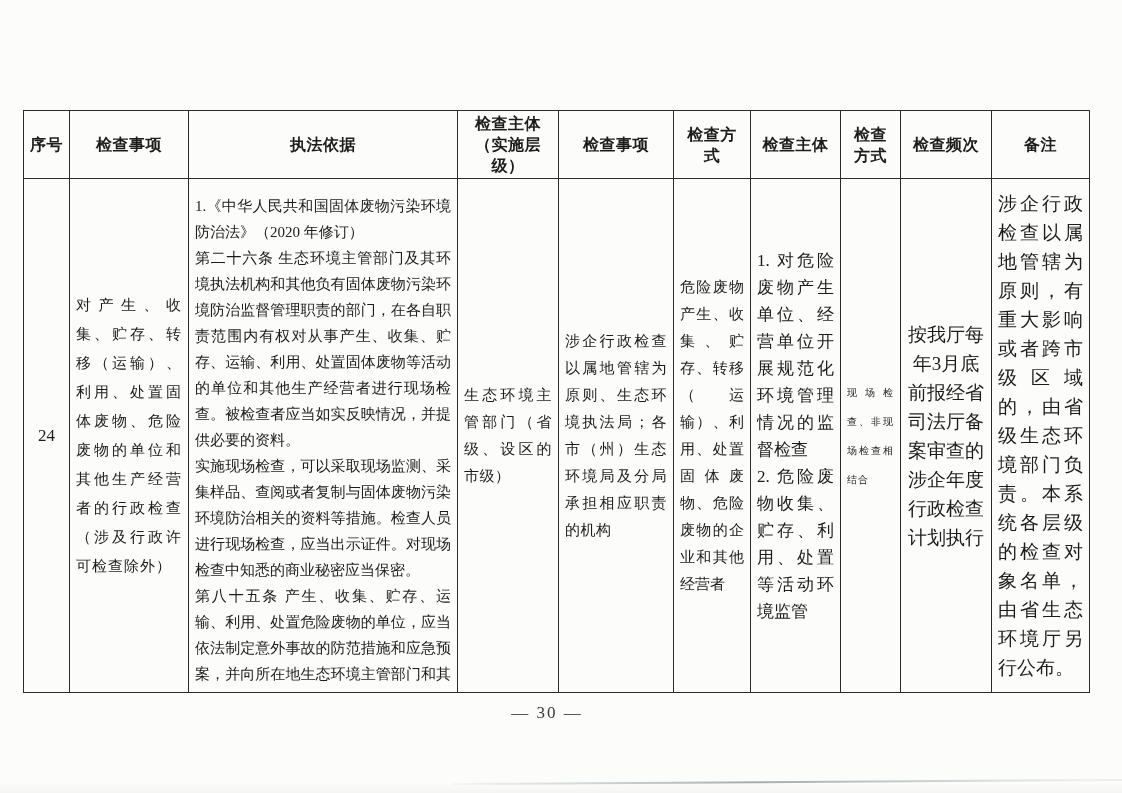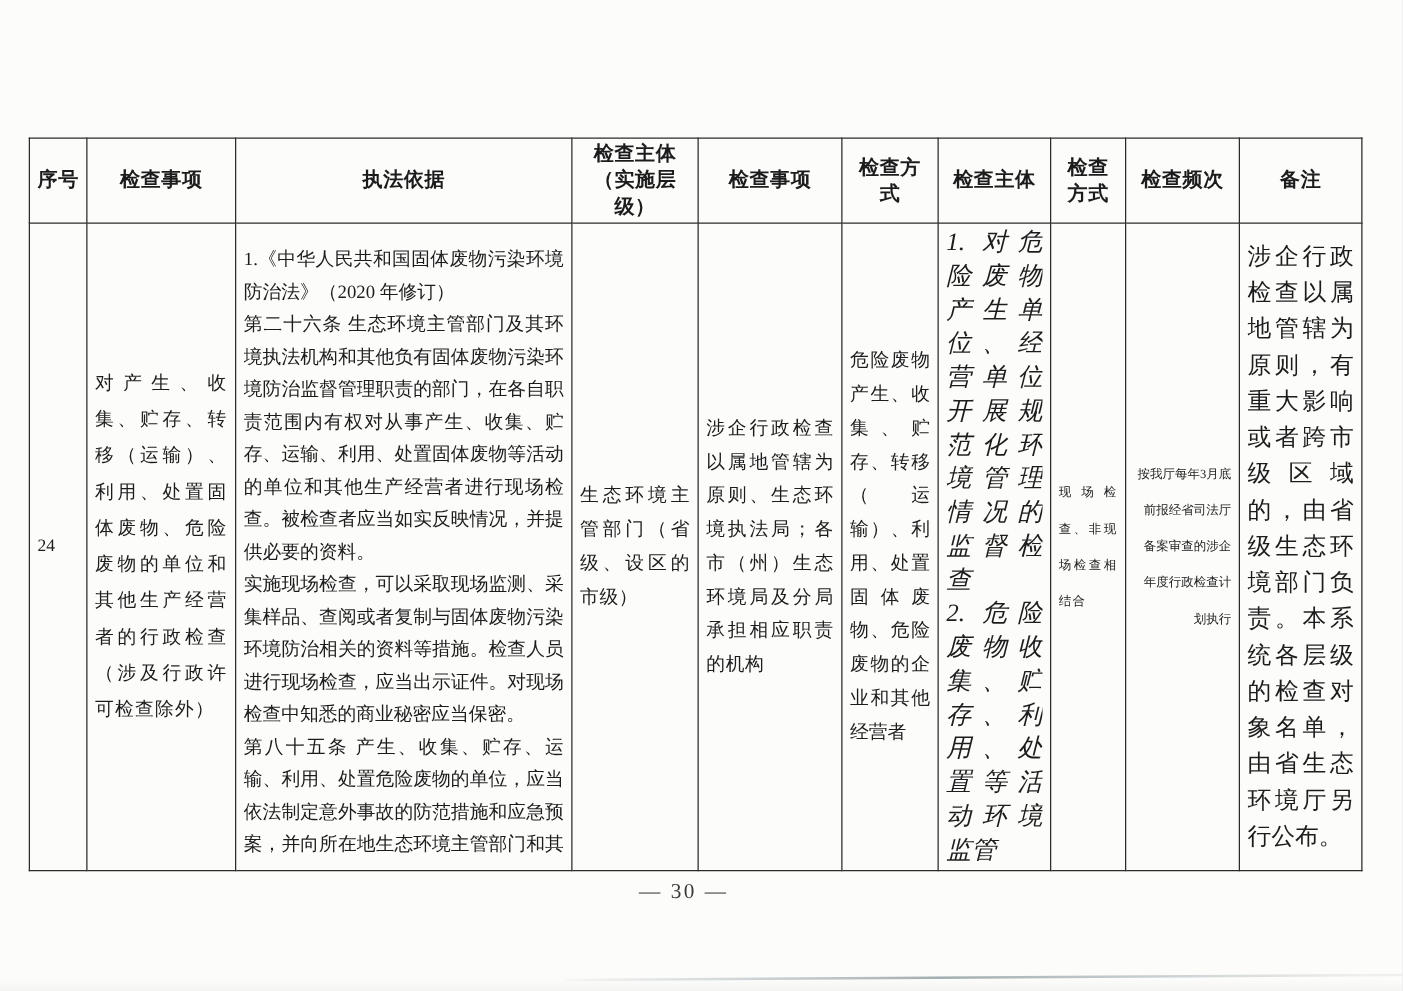--- a/index.html
+++ b/index.html
@@ -40,22 +40,22 @@
     text-align: center;
     font-weight: bold;
     letter-spacing: 0.5px;
   }
   tr.body-row { height: 504px; }
   .cell-content {
     white-space: pre-line;
     overflow: hidden;
   }
   .c-serial {
-    text-align: left;
-    font-size: 14px;
+    text-align: center;
+    font-size: 17px;
   }
   .c-item .cell-content {
     font-size: 15px;
     line-height: 29px;
     text-align: justify;
     letter-spacing: 1px;
     font-family: Liberation Serif, serif;
   }
   .c-legal { vertical-align: top; }
   .c-legal .cell-content {
@@ -71,35 +71,34 @@
     line-height: 27px;
     text-align: justify;
     letter-spacing: 0.5px;
   }
   .c-target .cell-content {
     font-size: 15px;
     line-height: 27px;
     text-align: justify;
   }
   .c-content .cell-content {
-    font-size: 20px;
+    font-size: 17px;
     line-height: 27px;
     text-align: justify;
-    font-style: italic;
   }
   .c-method .cell-content {
     font-size: 10px;
     line-height: 29px;
     text-align: justify;
     letter-spacing: 1px;
   }
   .c-frequency .cell-content {
-    font-size: 10px;
-    line-height: 29px;
-    text-align: right;
+    font-size: 19px;
+    line-height: 29px;
+    text-align: center;
   }
   .c-remarks .cell-content {
     font-size: 19px;
     line-height: 29px;
     text-align: justify;
   }
   .page-footer {
     position: absolute;
     top: 703px;
     left: 0;

